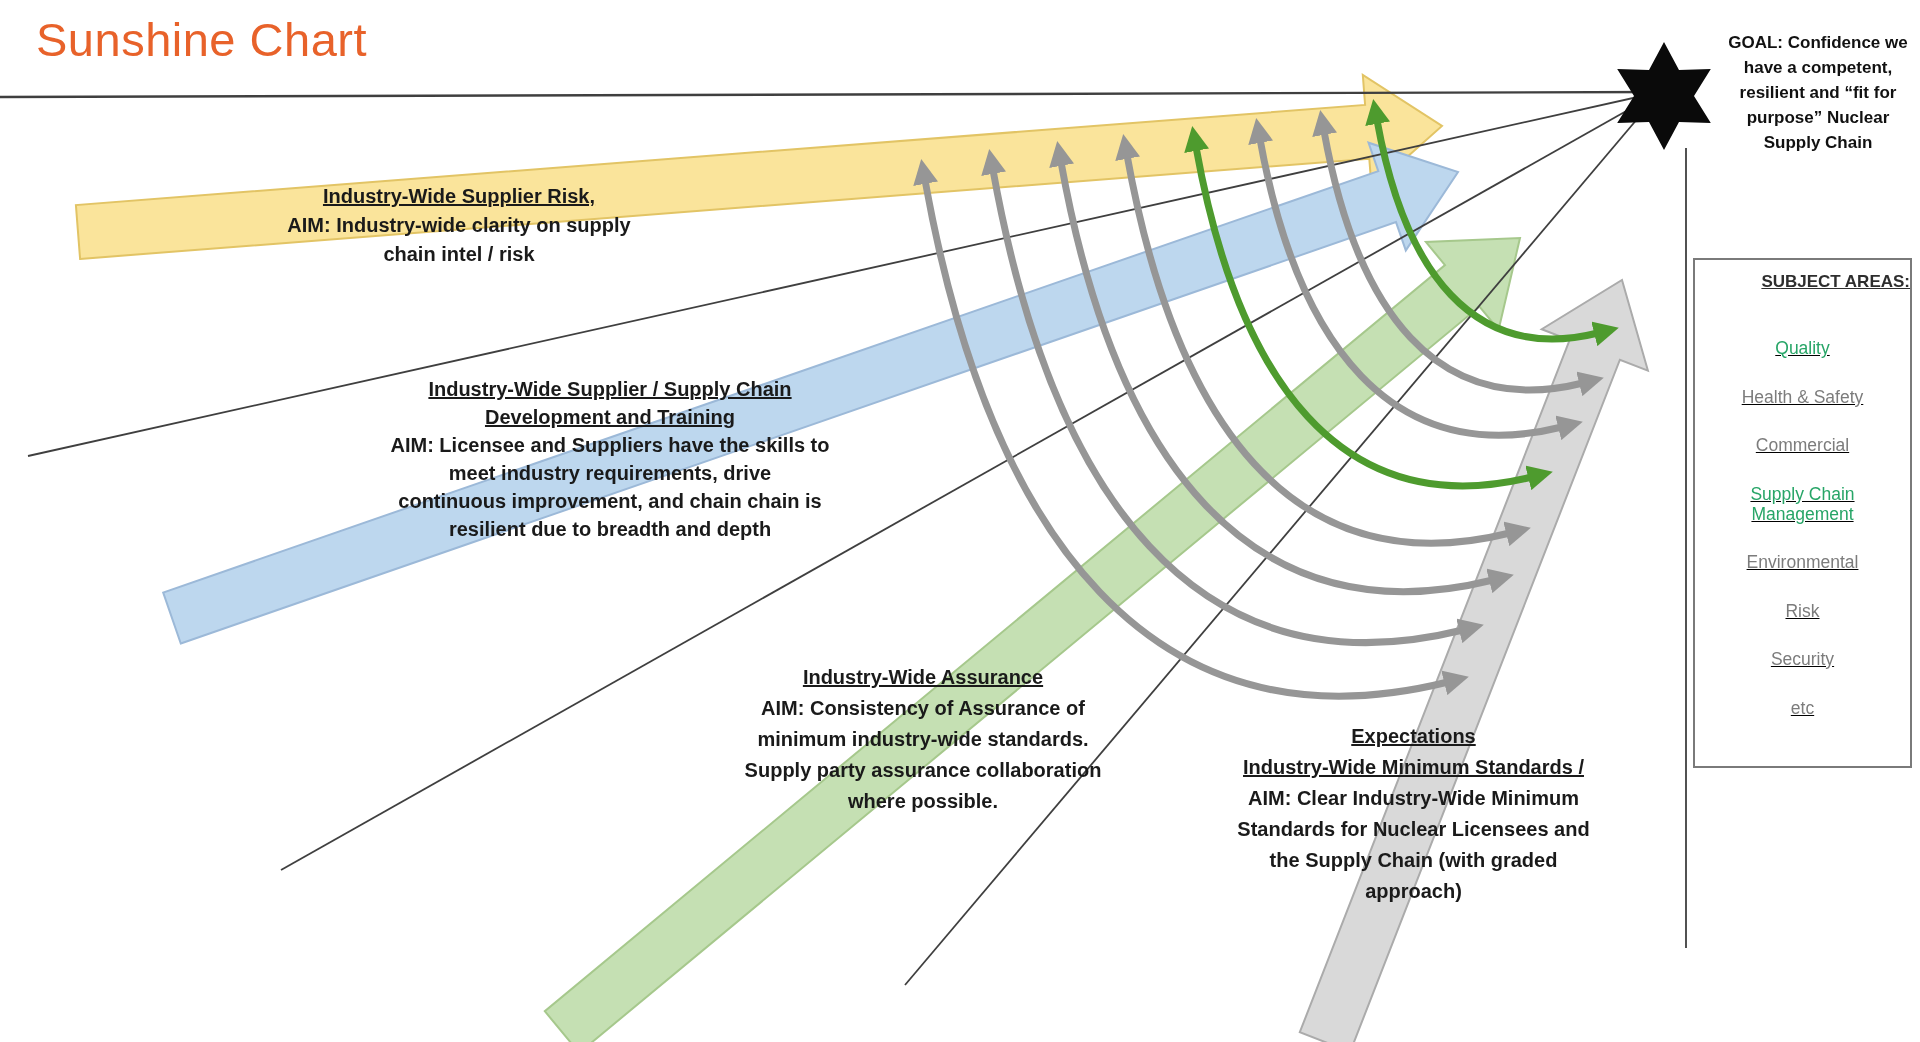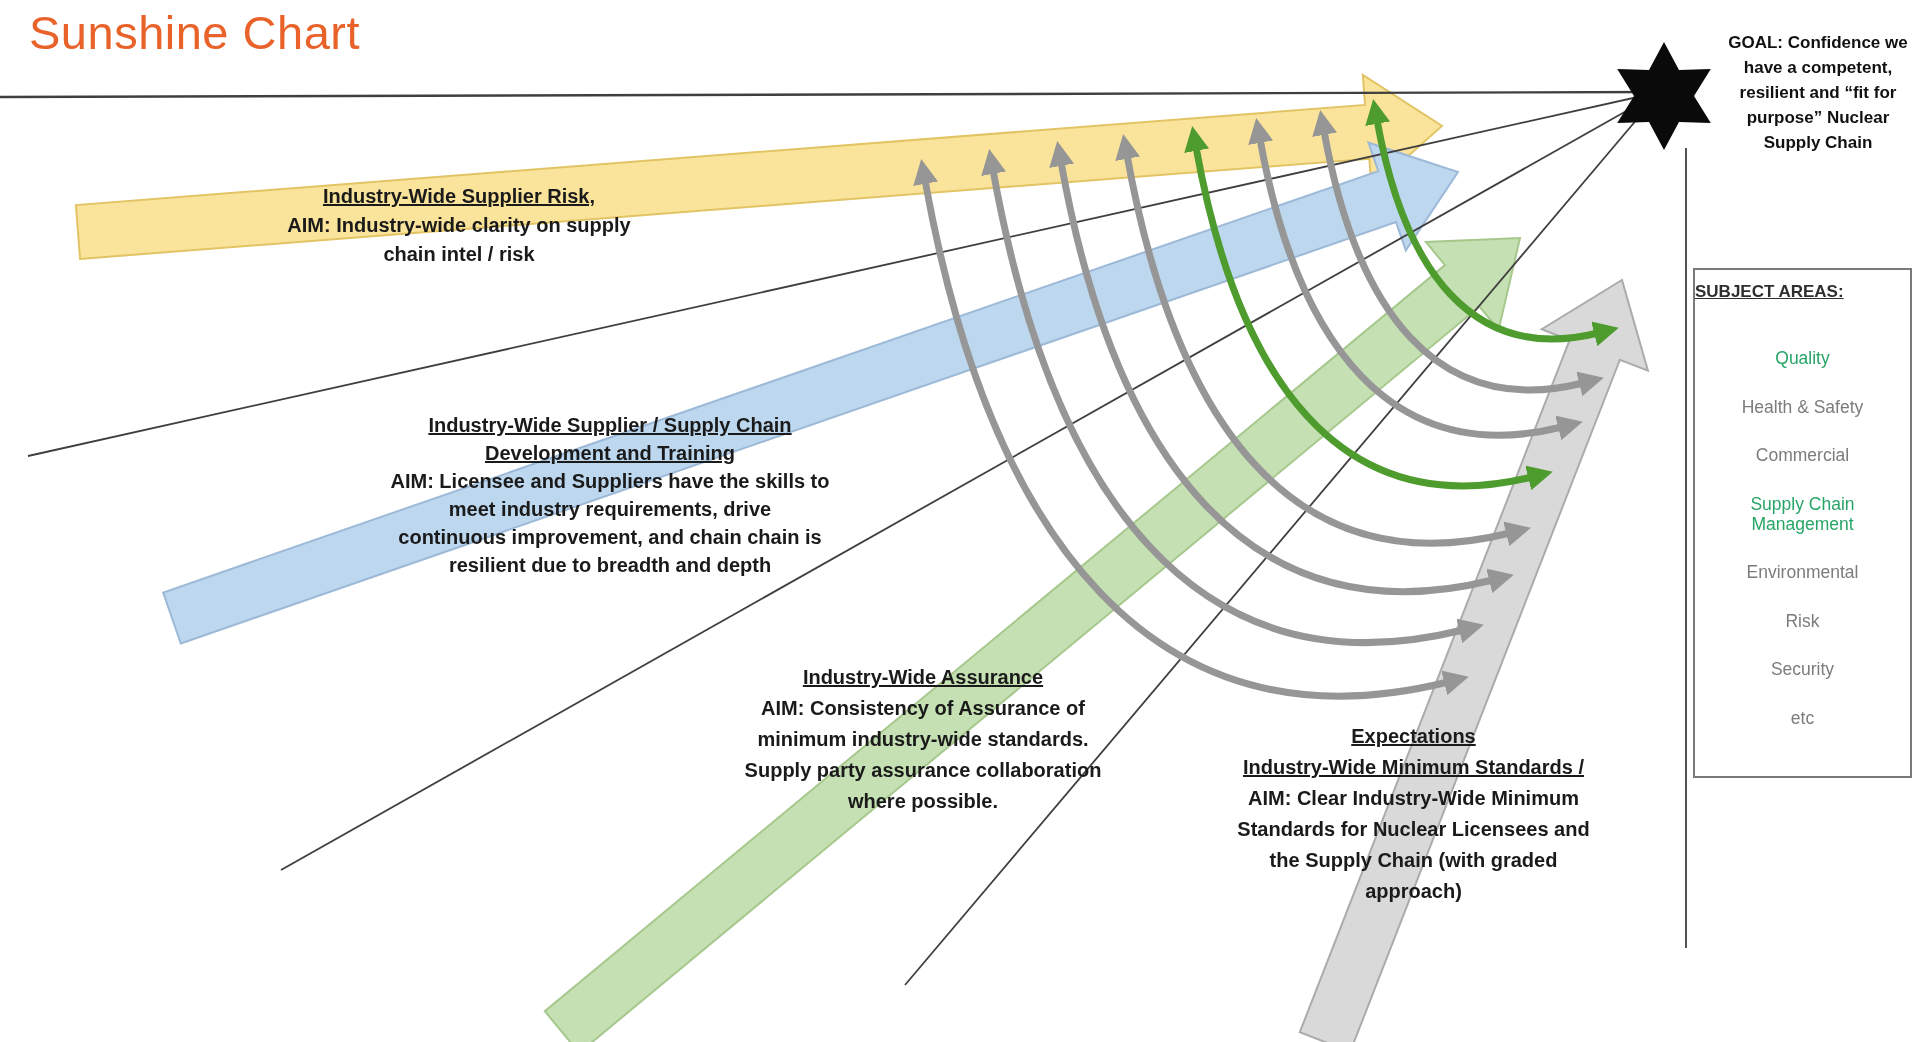--- a/index.html
+++ b/index.html
@@ -1,38 +1,38 @@
 <!DOCTYPE html>
 <html><head>
 <meta charset="utf-8">
 <style>
   html,body{margin:0;padding:0;background:#ffffff;}
   .stage{position:relative;width:1920px;height:1042px;overflow:hidden;
          font-family:"Liberation Sans","DejaVu Sans",sans-serif;background:#ffffff;}
   #svg-host{position:absolute;left:0;top:0;width:1920px;height:1042px;z-index:1;}
   #svg-host svg{display:block;}
-  .page-title{position:absolute;left:26px;top:2px;z-index:3;margin:3px;
+  .page-title{position:absolute;left:26px;top:2px;z-index:3;margin:10px;
               font-size:47px;font-weight:400;letter-spacing:0.5px;}
   .lbl{position:absolute;z-index:4;text-align:center;color:#1a1a1a;
        font-weight:bold;font-size:20px;}
   .lbl .ln{white-space:nowrap;}
   .lbl .hd{text-decoration:underline;}
   .lh29 .ln{line-height:29px;}
   .lh28 .ln{line-height:28px;}
   .lh31 .ln{line-height:31px;}
   .goal{position:absolute;left:1718px;top:30px;width:200px;z-index:4;
         text-align:center;font-weight:bold;font-size:17px;line-height:25px;color:#111;}
-  .legend{position:absolute;left:1693px;top:268px;width:219px;height:510px;z-index:4;
+  .legend{position:absolute;left:1693px;top:258px;width:219px;height:510px;z-index:4;
           border:2px solid #7a7a7a;background:#ffffff;box-sizing:border-box;
-          display:flex;flex-direction:column;align-items:flex-start;}
+          display:flex;flex-direction:column;align-items:flex-end;}
   .legend-title{margin-top:12px;font-size:17px;font-weight:bold;color:#2e2e2e;
                 text-decoration:underline;text-align:center;}
   .legend-items{flex:1;width:100%;display:flex;flex-direction:column;
                 justify-content:space-evenly;align-items:center;
-                padding:18px 0 20px 0;box-sizing:border-box;}
+                padding:18px 0 20px 0;box-sizing:border-box;text-decoration:underline;}
   .legend-item{font-size:17.5px;text-align:center;width:170px;line-height:20px;}
   .legend-item.muted{color:#7c7c7c;}
   .legend-item.hl{color:#27A567;}
 </style>
 </head>
 <body>
 
 <div class="stage">
 
   <div id="svg-host">
@@ -67,21 +67,21 @@
     </div>
 
   <h1 class="page-title" style="color: rgb(232, 98, 42);">Sunshine Chart</h1>
 
   <div class="lbl lh29" style="left:253px;top:182px;width:412px;">
     <div class="ln hd">Industry-Wide Supplier Risk,</div>
     <div class="ln">AIM: Industry-wide clarity on supply</div>
     <div class="ln">chain intel / risk</div>
   </div>
 
-  <div class="lbl lh28" style="left:386px;top:411px;width:448px;text-align:center;">
+  <div class="lbl lh28" style="left:386px;top:375px;width:448px;text-align:center;">
     <div class="ln hd">Industry-Wide Supplier / Supply Chain</div>
     <div class="ln hd">Development and Training</div>
     <div class="ln">AIM: Licensee and Suppliers have the skills to</div>
     <div class="ln">meet industry requirements, drive</div>
     <div class="ln">continuous improvement, and chain chain is</div>
     <div class="ln">resilient due to breadth and depth</div>
   </div>
 
   <div class="lbl lh31" style="left:728px;top:626px;width:390px;margin-top:36px;">
     <div class="ln hd">Industry-Wide Assurance</div>

